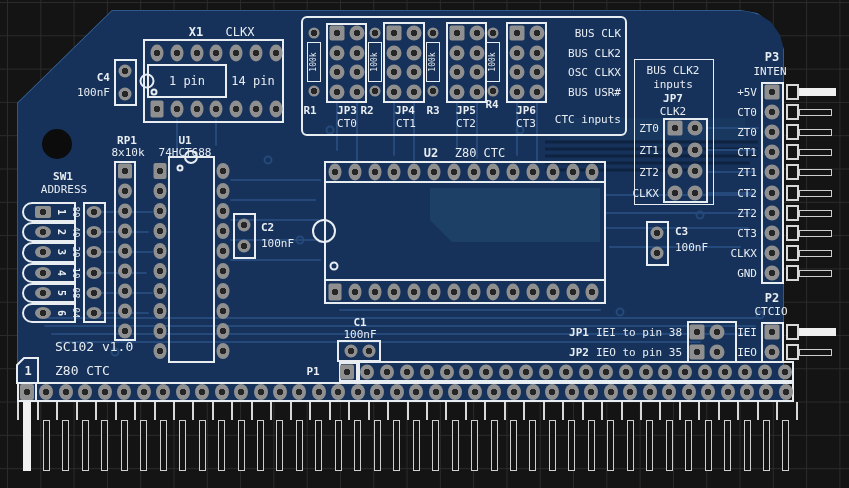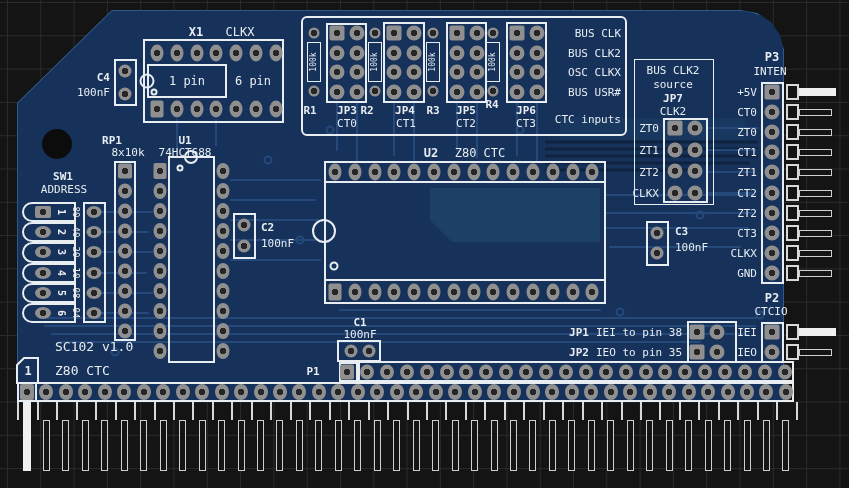--- a/index.html
+++ b/index.html
@@ -514,21 +514,21 @@
       <div class="fng solid" style="left: 799px; top: 328px; width: 37px; height: 8px;"></div>
       <div class="house" style="left: 786px; top: 344px; width: 13px; height: 16px;"></div>
       <div class="fng" style="left: 799px; top: 348.5px; width: 33px; height: 7px;"></div>
     </div>
 
   <div class="lbl b f12" style="left:196px;top:32px">X1</div>
   <div class="lbl f12" style="left:240px;top:32px">CLKX</div>
   <div class="lbl b ra" style="left:110px;top:77px">C4</div>
   <div class="lbl ra" style="left:110px;top:92px">100nF</div>
   <div class="lbl f12" style="left:187px;top:81px">1 pin</div>
-  <div class="lbl f12" style="left:253px;top:81px">6 pin</div>
+  <div class="lbl f12" style="left:253px;top:81px">14 pin</div>
 
   <div class="lbl ra" style="left:621px;top:33px">BUS CLK</div>
   <div class="lbl ra" style="left:621px;top:53px">BUS CLK2</div>
   <div class="lbl ra" style="left:621px;top:72px">OSC CLKX</div>
   <div class="lbl ra" style="left:621px;top:92px">BUS USR#</div>
   <div class="lbl ra" style="left:621px;top:119px">CTC inputs</div>
 
   <div class="lbl b" style="left:310px;top:110px">R1</div>
   <div class="lbl b" style="left:367px;top:110px">R2</div>
   <div class="lbl b" style="left:433px;top:110px">R3</div>
@@ -540,21 +540,21 @@
   <div class="lbl b" style="left:347px;top:110px">JP3</div>
   <div class="lbl b" style="left:405px;top:110px">JP4</div>
   <div class="lbl b" style="left:466px;top:110px">JP5</div>
   <div class="lbl b" style="left:526px;top:110px">JP6</div>
   <div class="lbl" style="left:347px;top:123px">CT0</div>
   <div class="lbl" style="left:406px;top:123px">CT1</div>
   <div class="lbl" style="left:466px;top:123px">CT2</div>
   <div class="lbl" style="left:526px;top:123px">CT3</div>
 
   <div class="lbl" style="left:673px;top:70px">BUS CLK2</div>
-  <div class="lbl" style="left:673px;top:84px">source</div>
+  <div class="lbl" style="left:673px;top:84px">inputs</div>
   <div class="lbl b" style="left:673px;top:98px">JP7</div>
   <div class="lbl" style="left:673px;top:111px">CLK2</div>
   <div class="lbl ra" style="left:659px;top:128px">ZT0</div>
   <div class="lbl ra" style="left:659px;top:150px">ZT1</div>
   <div class="lbl ra" style="left:659px;top:172px">ZT2</div>
   <div class="lbl ra" style="left:659px;top:193px">CLKX</div>
 
   <div class="lbl b f12" style="left:772px;top:57px">P3</div>
   <div class="lbl" style="left:770px;top:71px">INTEN</div>
   <div class="lbl ra" style="left:757px;top:92px">+5V</div>
@@ -584,21 +584,21 @@
   <div class="lbl b f10 rot" style="left:61px;top:273px">4</div>
   <div class="lbl b f10 rot" style="left:61px;top:293px">5</div>
   <div class="lbl b f10 rot" style="left:61px;top:313px">6</div>
   <div class="lbl f9 rot" style="left:75px;top:212px">80</div>
   <div class="lbl f9 rot" style="left:75px;top:232px">40</div>
   <div class="lbl f9 rot" style="left:75px;top:252px">20</div>
   <div class="lbl f9 rot" style="left:75px;top:273px">10</div>
   <div class="lbl f9 rot" style="left:75px;top:293px">08</div>
   <div class="lbl f9 rot" style="left:75px;top:313px">04</div>
 
-  <div class="lbl b" style="left:112px;top:140px">RP1</div>
+  <div class="lbl b" style="left:127px;top:140px">RP1</div>
   <div class="lbl" style="left:128px;top:152px">8x10k</div>
   <div class="lbl b" style="left:185px;top:140px">U1</div>
   <div class="lbl" style="left:185px;top:152px">74HCT688</div>
   <div class="lbl b f12" style="left:431px;top:153px">U2</div>
   <div class="lbl f12" style="left:480px;top:153px">Z80 CTC</div>
 
   <div class="lbl b la" style="left:261px;top:227px">C2</div>
   <div class="lbl la" style="left:261px;top:243px">100nF</div>
   <div class="lbl b la" style="left:675px;top:231px">C3</div>
   <div class="lbl la" style="left:675px;top:247px">100nF</div>

